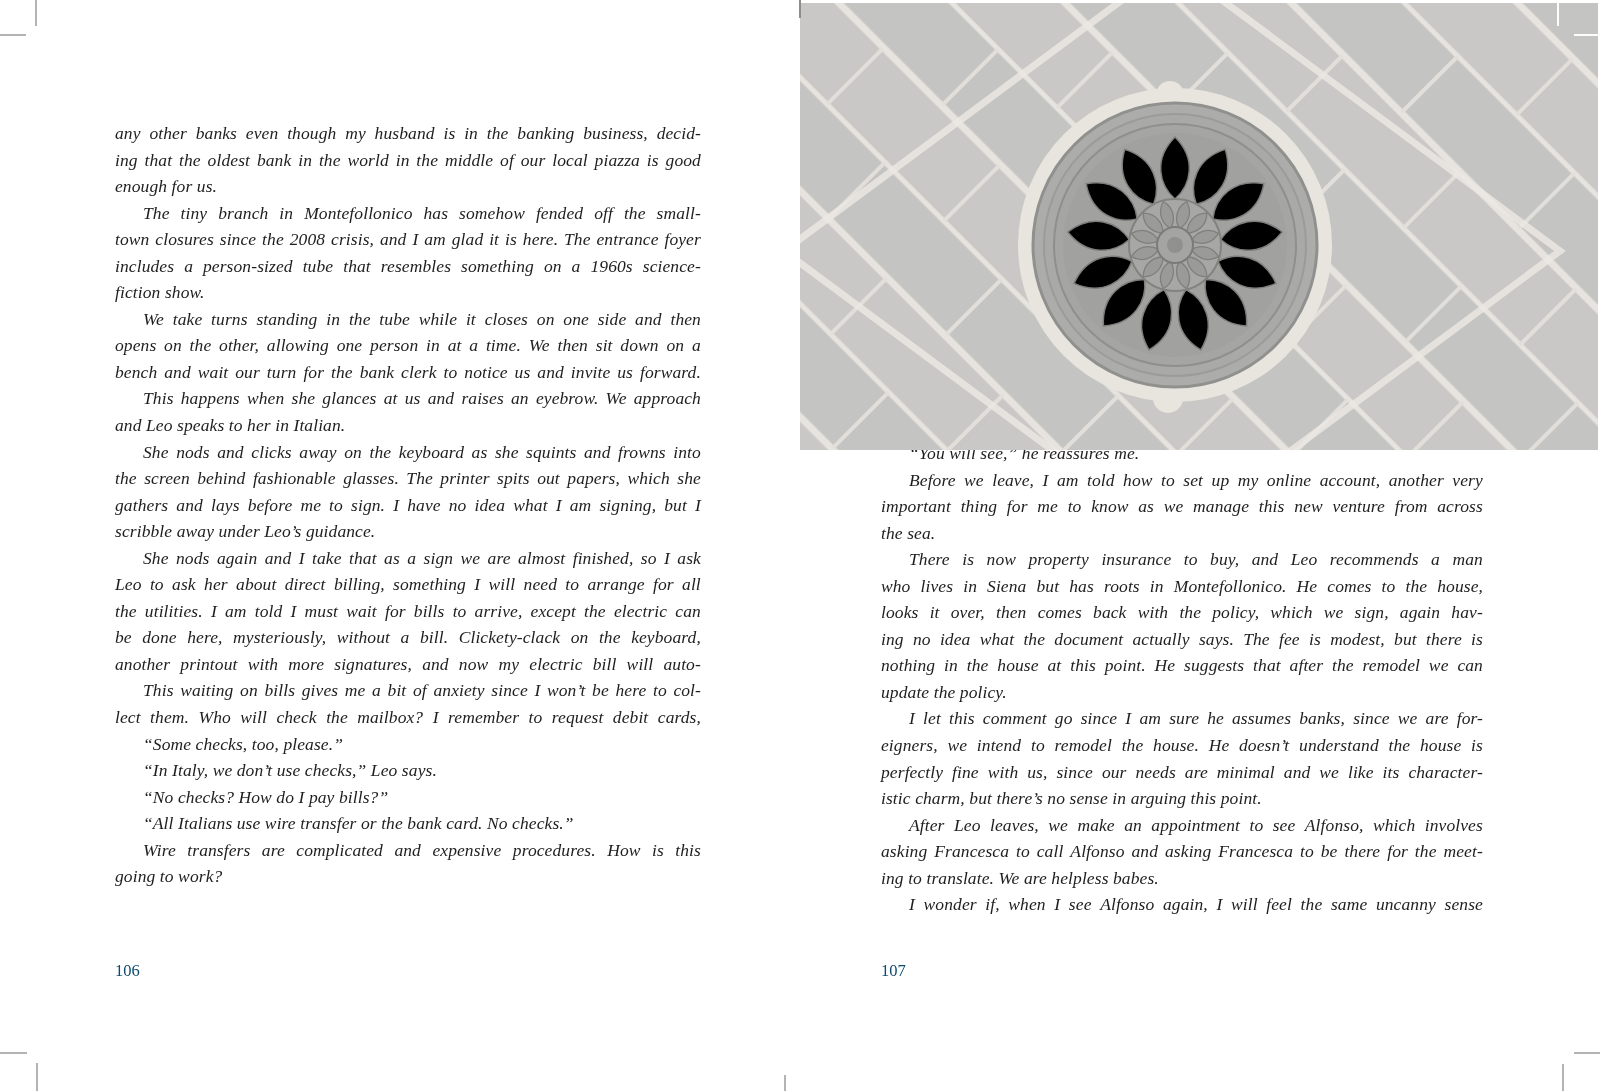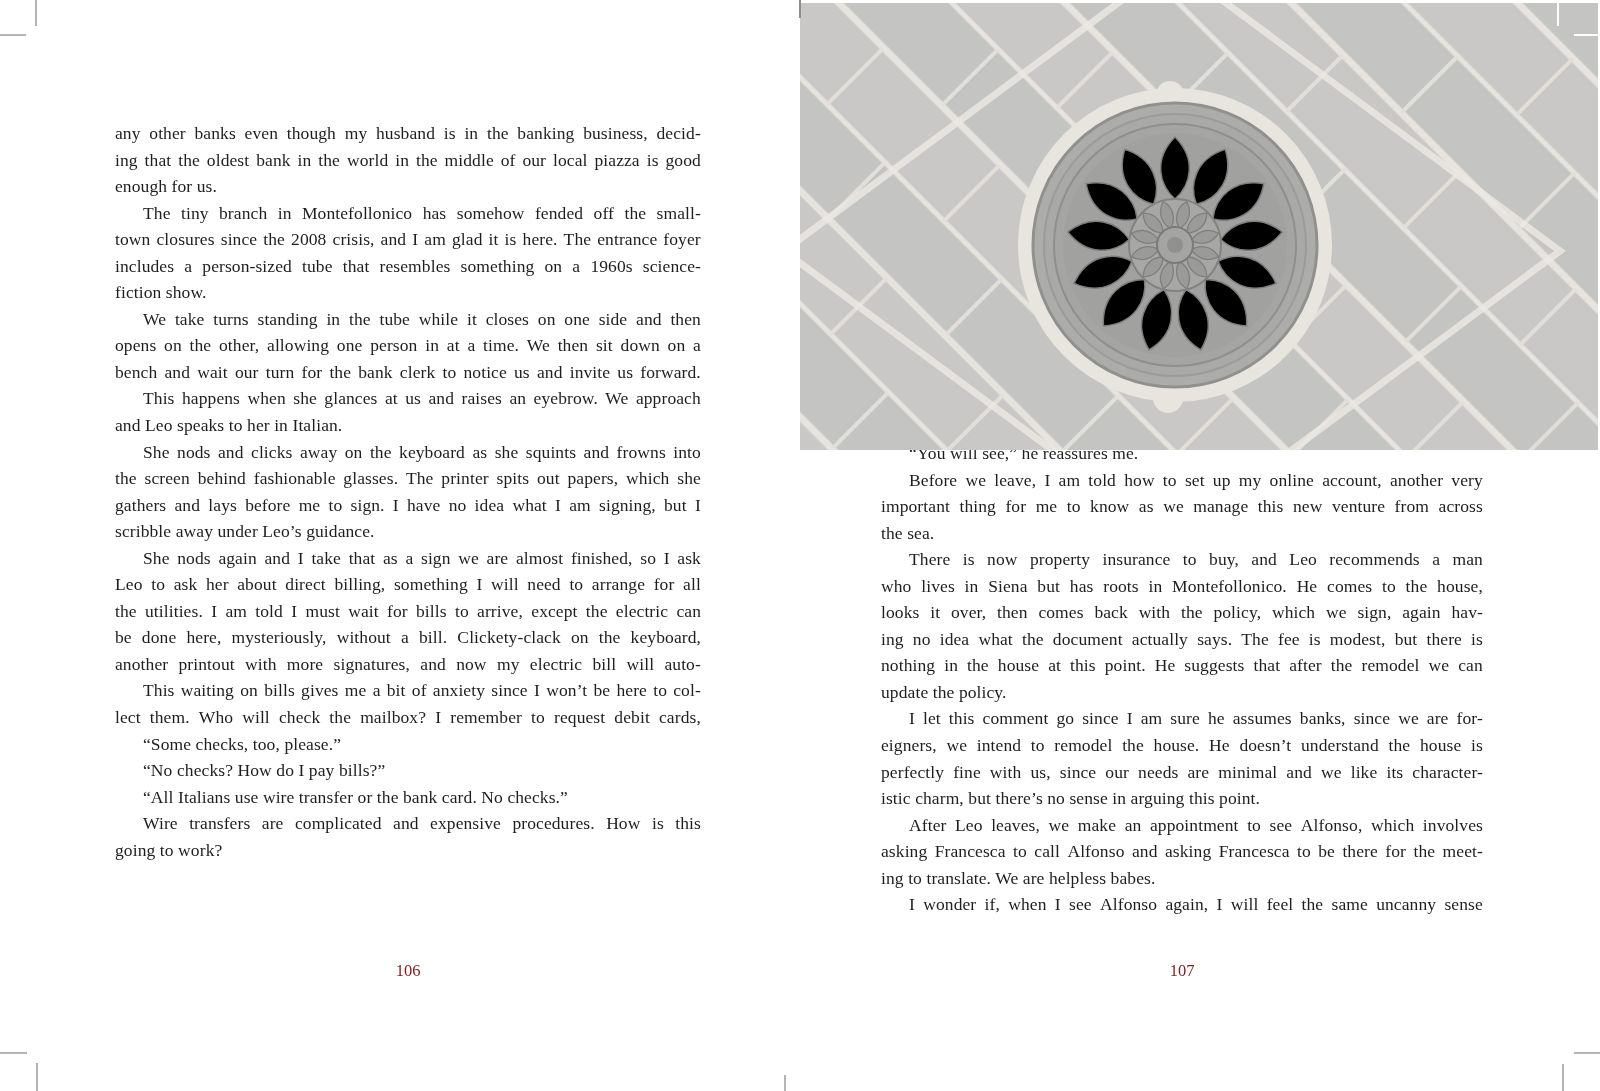--- a/index.html
+++ b/index.html
@@ -1,27 +1,27 @@
 <!DOCTYPE html>
 <html><head>
 <meta charset="utf-8">
 <style>
   html,body{margin:0;padding:0;}
   body{
     width:1600px;height:1091px;position:relative;overflow:hidden;
     background:#ffffff;color:#1e1e1e;
     font-family:"Liberation Serif","DejaVu Serif",serif;
   }
-  .textblock{position:absolute;}
+  .textblock{position:absolute;font-style:italic;}
   #left-lines{left:115px;top:120px;width:586px;}
   #right-lines{left:881px;top:440px;width:602px;}
   .line{height:26.55px;line-height:26.55px;font-size:17.5px;letter-spacing:0.1px;white-space:nowrap;}
   .line.just{display:flex;justify-content:space-between;white-space:normal;}
   .line.ind{padding-left:28px;}
-  .pagenum{position:absolute;top:961px;font-size:16.5px;text-align:center;color:#7f1d1d;}
+  .pagenum{position:absolute;top:961px;font-size:16.5px;color:#0c4a6e;}
   #pn-left{left:115px;width:586px;}
   #pn-right{left:881px;width:602px;}
   .photo{position:absolute;left:800px;top:3px;width:798px;height:447px;z-index:1;}
   .photo svg{display:block;}
   .mark{position:absolute;background:#b4b4b4;z-index:3;}
   .mark.white{background:#fdfdfd;}
   .mark.dark{background:#8d8d8d;}
 </style>
 </head>
 <body>
@@ -400,20 +400,21 @@
       <span>the</span>
       <span>mailbox?</span>
       <span>I</span>
       <span>remember</span>
       <span>to</span>
       <span>request</span>
       <span>debit</span>
       <span>cards,</span>
     </div>
     <div class="line ind">“Some checks, too, please.”</div>
+    <div class="line ind">“In Italy, we don’t use checks,” Leo says.</div>
     <div class="line ind">“No checks? How do I pay bills?”</div>
     <div class="line ind">“All Italians use wire transfer or the bank card. No checks.”</div>
     <div class="line just ind">
       <span>Wire</span>
       <span>transfers</span>
       <span>are</span>
       <span>complicated</span>
       <span>and</span>
       <span>expensive</span>
       <span>procedures.</span>

